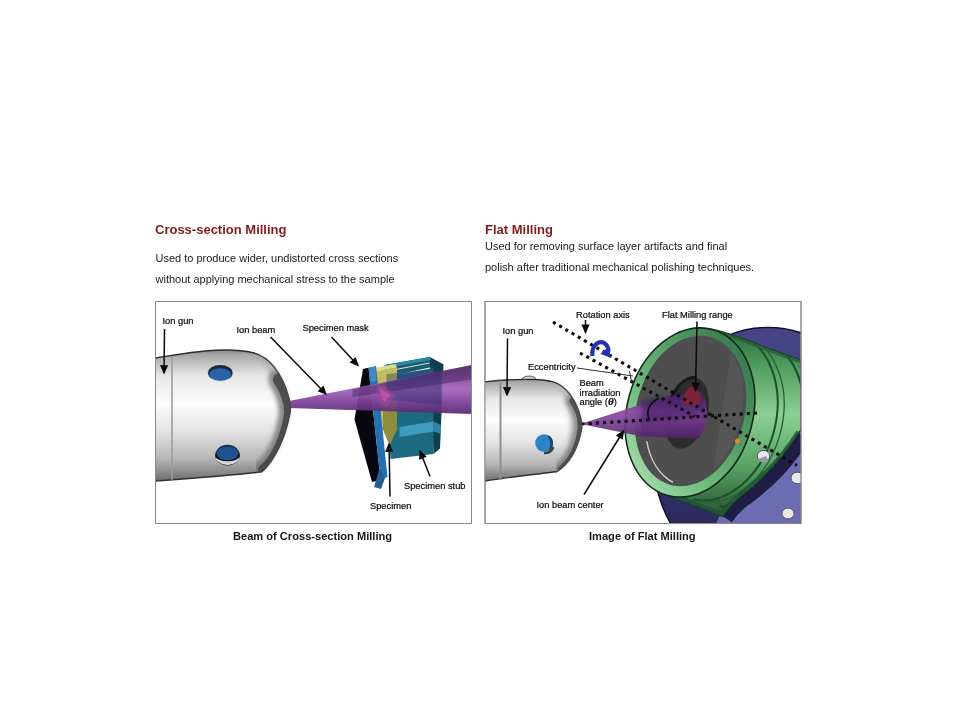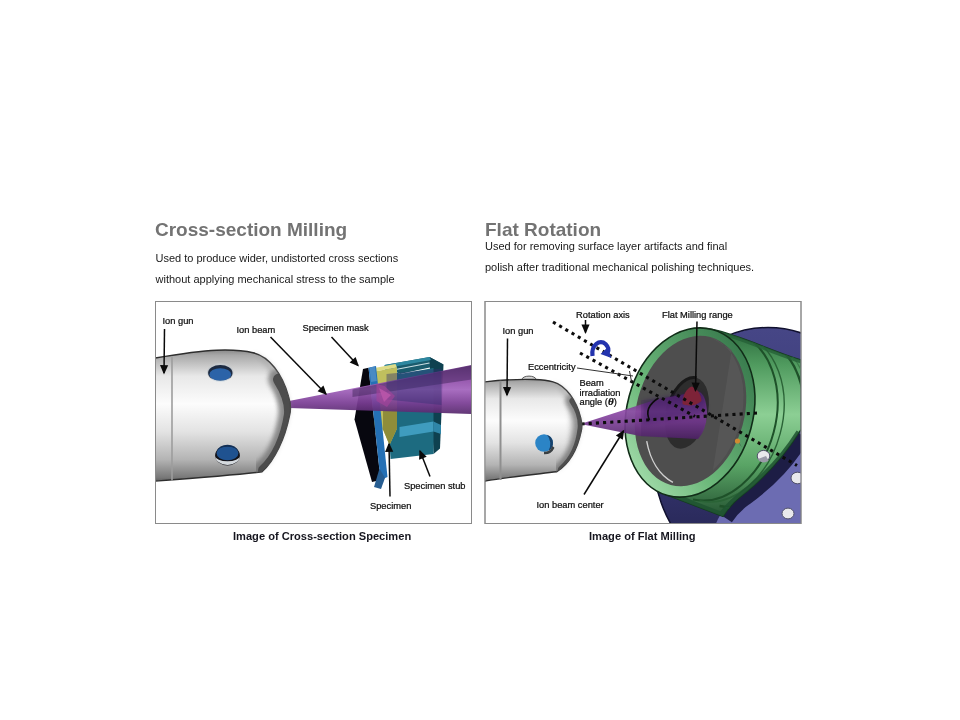--- a/index.html
+++ b/index.html
@@ -1,29 +1,29 @@
 <!DOCTYPE html>
 <html><head>
 <meta charset="utf-8">
 <style>
 html,body{margin:0;padding:0}
 body{width:960px;height:720px;background:#ffffff;font-family:"Liberation Sans",sans-serif;position:relative;overflow:hidden}
 .abs{position:absolute}
-.h1{font-weight:bold;font-size:19px;color:#737373;line-height:16px;white-space:nowrap}
+.h1{font-weight:bold;font-size:13px;color:#7f1d1d;line-height:16px;white-space:nowrap}
 .body{font-size:11px;color:#191919;line-height:21.2px;white-space:nowrap}
 .cap{font-weight:bold;font-size:11.1px;color:#16161f;line-height:13px;white-space:nowrap}
 svg text{font-family:"Liberation Sans",sans-serif;font-size:9.3px;fill:#0d0d0d;stroke:#0d0d0d;stroke-width:0.22px}
 </style>
 </head>
 <body>
 <div class="abs h1" style="left:155px;top:221.6px">Cross-section Milling</div>
-<div class="abs h1" style="left:485px;top:221.6px">Flat Rotation</div>
+<div class="abs h1" style="left:485px;top:221.6px">Flat Milling</div>
 <div class="abs body" style="left:155.5px;top:247.5px">Used to produce wider, undistorted cross sections<br>without applying mechanical stress to the sample</div>
 <div class="abs body" style="left:485px;top:236px">Used for removing surface layer artifacts and final<br>polish after traditional mechanical polishing techniques.</div>
-<div class="abs cap" style="left:233px;top:529.5px">Image of Cross-section Specimen</div>
+<div class="abs cap" style="left:233px;top:529.5px">Beam of Cross-section Milling</div>
 <div class="abs cap" style="left:589px;top:530px">Image of Flat Milling</div>
 
 <svg class="abs" style="left:154.5px;top:300.5px" width="317" height="223" viewBox="154.5 300.5 317 223">
 <defs>
 <linearGradient id="gunL" x1="0" y1="345" x2="0" y2="484" gradientUnits="userSpaceOnUse">
 <stop offset="0" stop-color="#6e6e6e"></stop>
         <stop offset="0.07" stop-color="#a8a8a8"></stop>
         <stop offset="0.22" stop-color="#e8e8e8"></stop>
         <stop offset="0.42" stop-color="#fcfcfc"></stop>
         <stop offset="0.62" stop-color="#e3e3e3"></stop>

